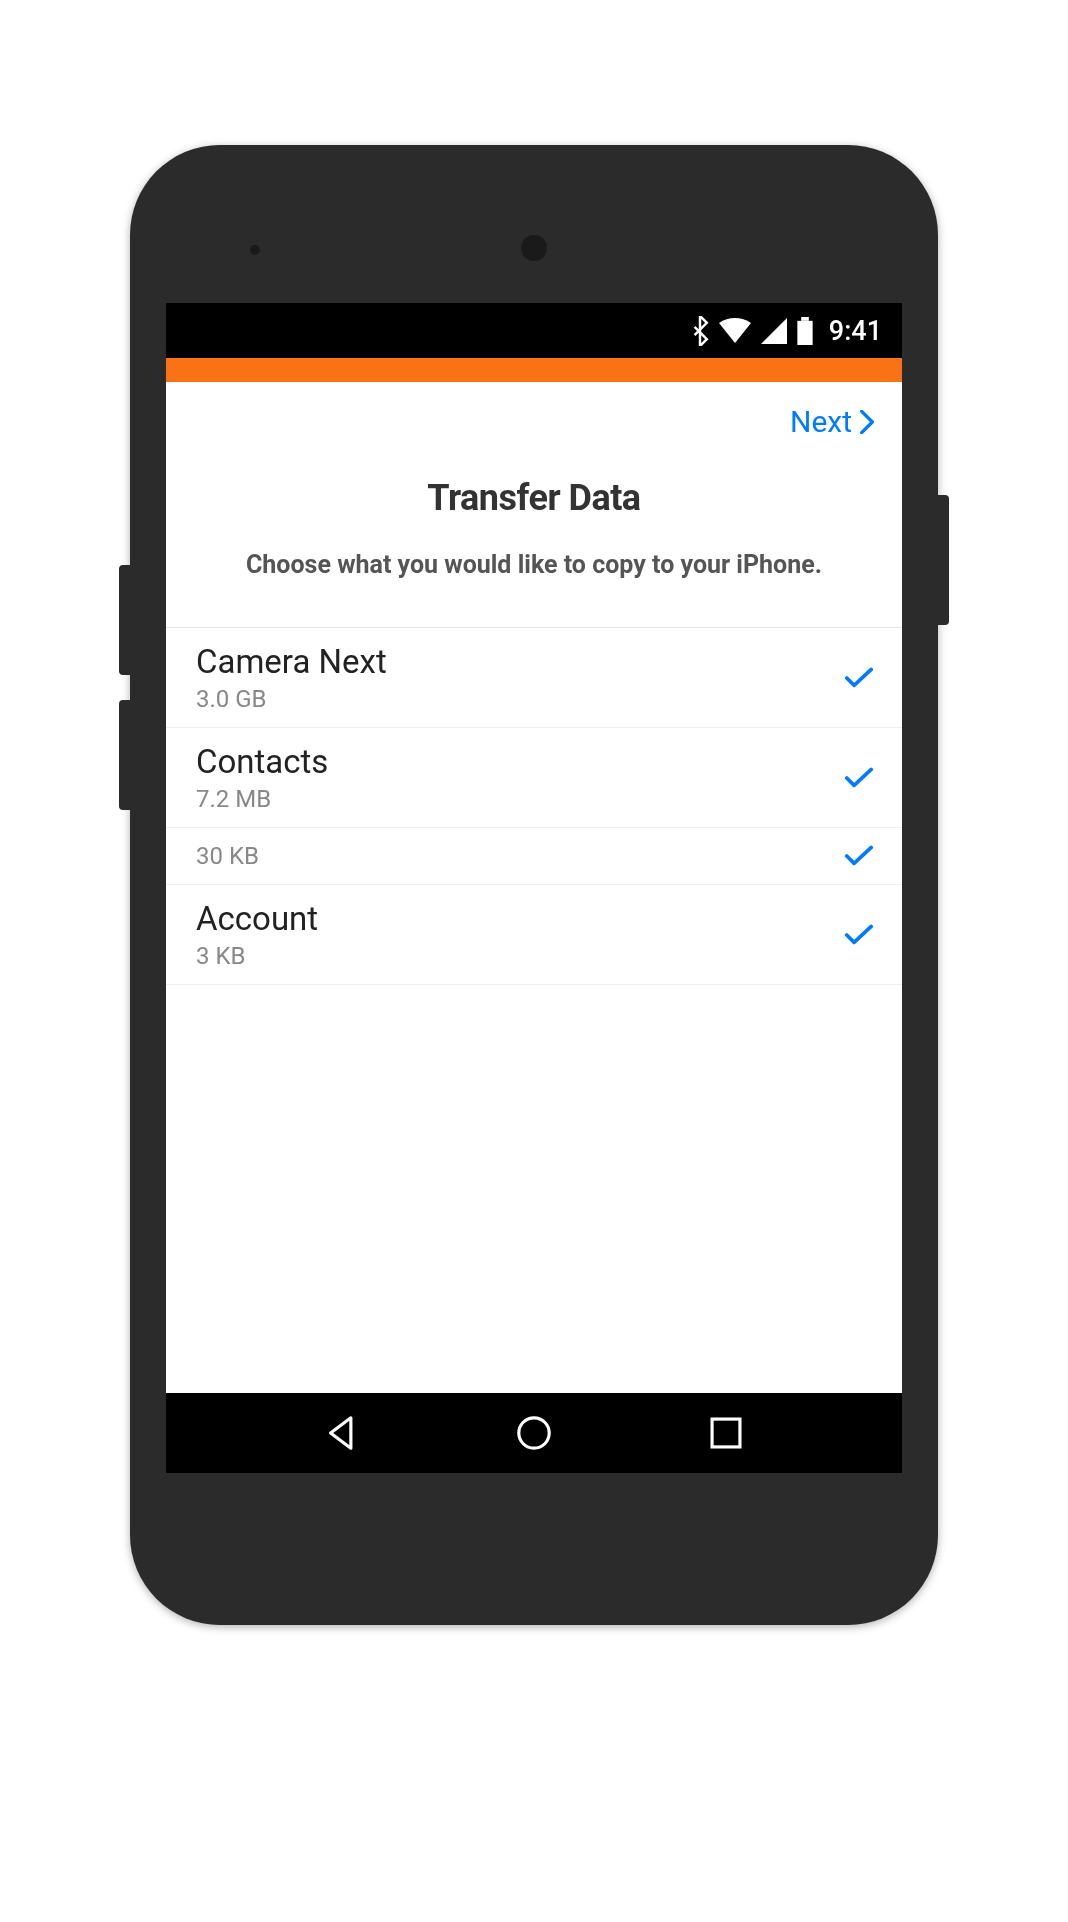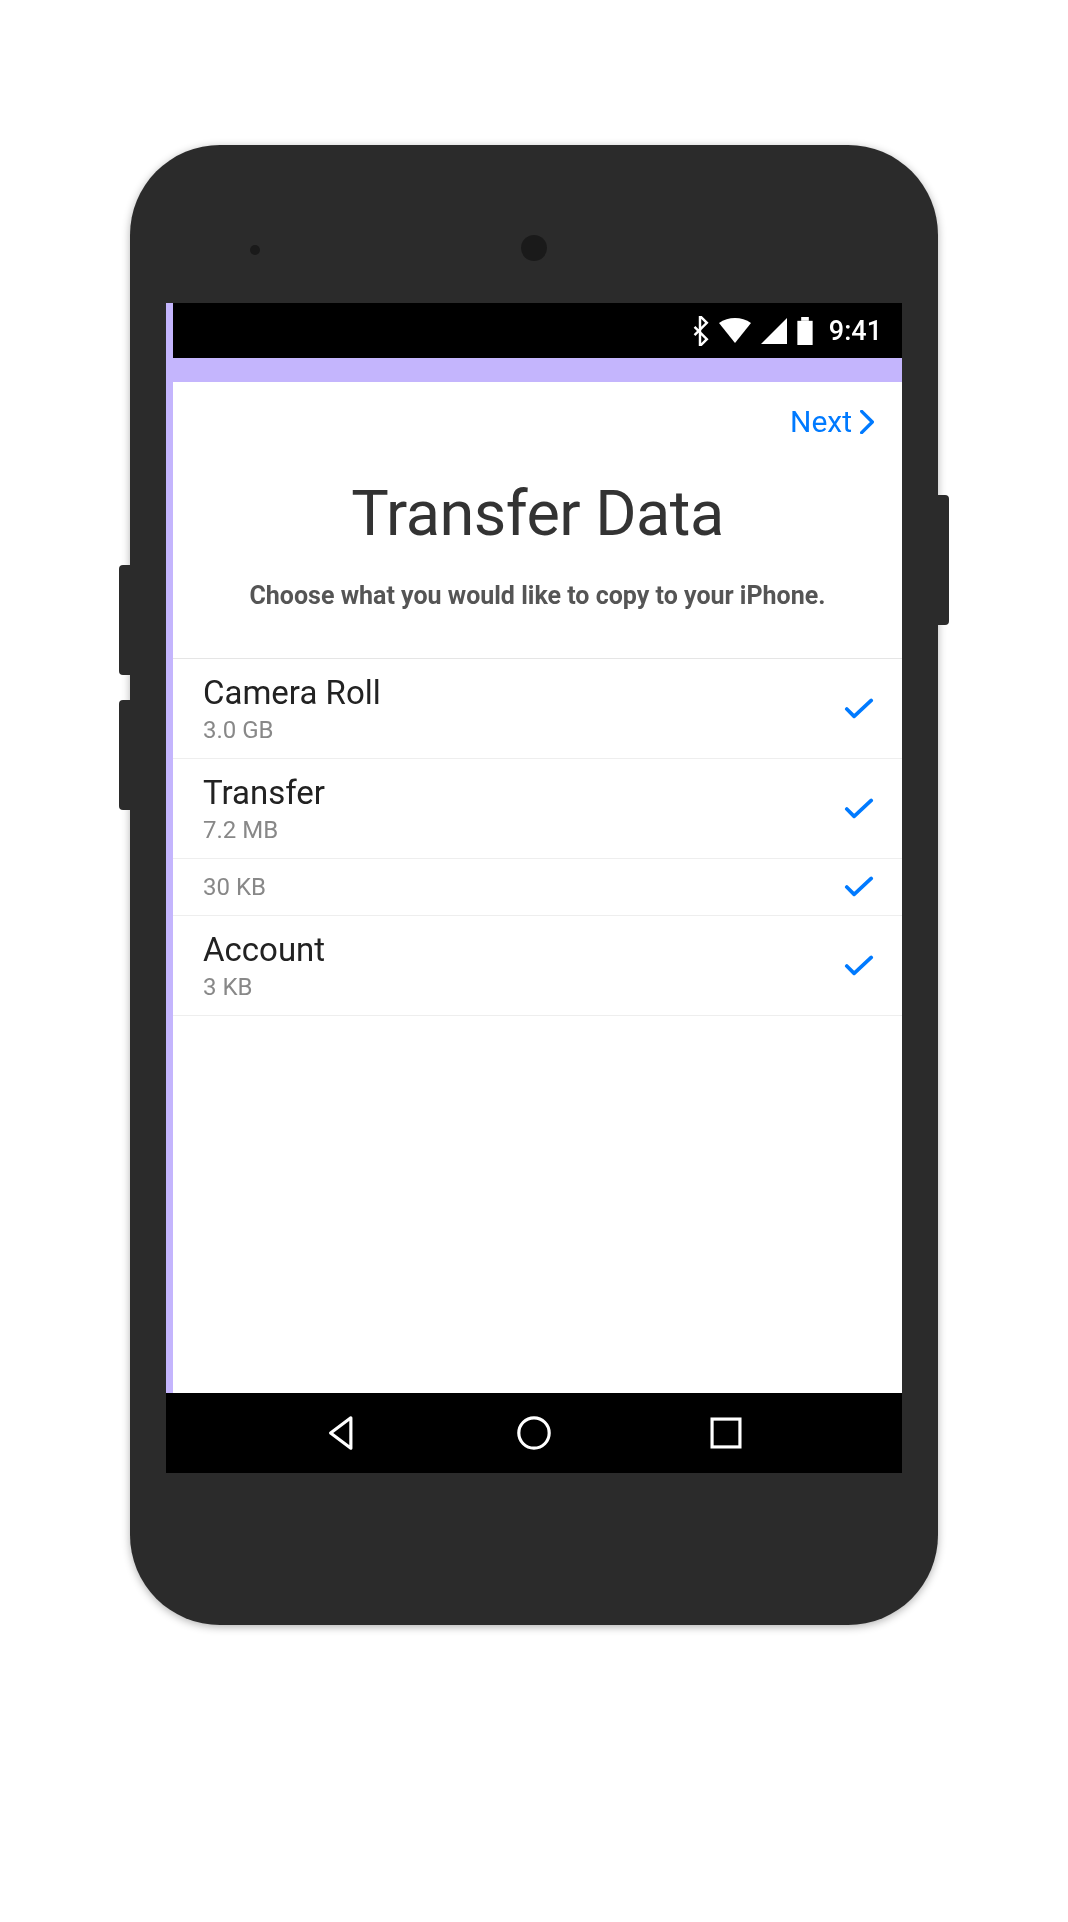--- a/index.html
+++ b/index.html
@@ -69,23 +69,22 @@
       height: 110px;
       background: #2b2b2b;
       border-radius: 4px 0 0 4px;
     }
     .screen {
       position: absolute;
       left: 36px;
       top: 158px;
       width: 736px;
       height: 1170px;
-      background: #c4b5fd;
+      background: #f97316;
       overflow: hidden;
-      padding-left: 7px;
     }
     .status-bar {
       height: 55px;
       background: #000;
       display: flex;
       justify-content: flex-end;
       align-items: center;
       padding-right: 20px;
       gap: 10px;
       color: #fff;
@@ -122,22 +121,22 @@
     }
     .next-chevron {
       width: 14px;
       height: 24px;
     }
     .header-section {
       text-align: center;
       padding: 28px 40px 44px 40px;
     }
     .page-title {
-      font-size: 63px;
-      font-weight: 400;
+      font-size: 36px;
+      font-weight: 700;
       color: #333;
       margin-bottom: 28px;
       letter-spacing: -0.5px;
     }
     .page-subtitle {
       font-size: 25px;
       color: #555;
       line-height: 1.45;
       font-weight: 700;
     }
@@ -228,30 +227,30 @@
       </div>
 
       <div class="header-section">
         <h1 class="page-title">Transfer Data</h1>
         <p class="page-subtitle">Choose what you would like to copy to your iPhone.</p>
       </div>
 
       <div class="list">
         <div class="list-item">
           <div class="list-item-text">
-            <span class="item-label">Camera Roll</span>
+            <span class="item-label">Camera Next</span>
             <span class="item-size">3.0 GB</span>
           </div>
           <svg class="check-icon" viewBox="0 0 24 18">
             <path d="M2 9 L8 15 L22 2" stroke="#007aff" stroke-width="3" fill="none" stroke-linecap="round" stroke-linejoin="round"></path>
           </svg>
         </div>
         <div class="list-item">
           <div class="list-item-text">
-            <span class="item-label">Transfer</span>
+            <span class="item-label">Contacts</span>
             <span class="item-size">7.2 MB</span>
           </div>
           <svg class="check-icon" viewBox="0 0 24 18">
             <path d="M2 9 L8 15 L22 2" stroke="#007aff" stroke-width="3" fill="none" stroke-linecap="round" stroke-linejoin="round"></path>
           </svg>
         </div>
         <div class="list-item">
           <div class="list-item-text">
             <span class="item-size">30 KB</span>
           </div>

